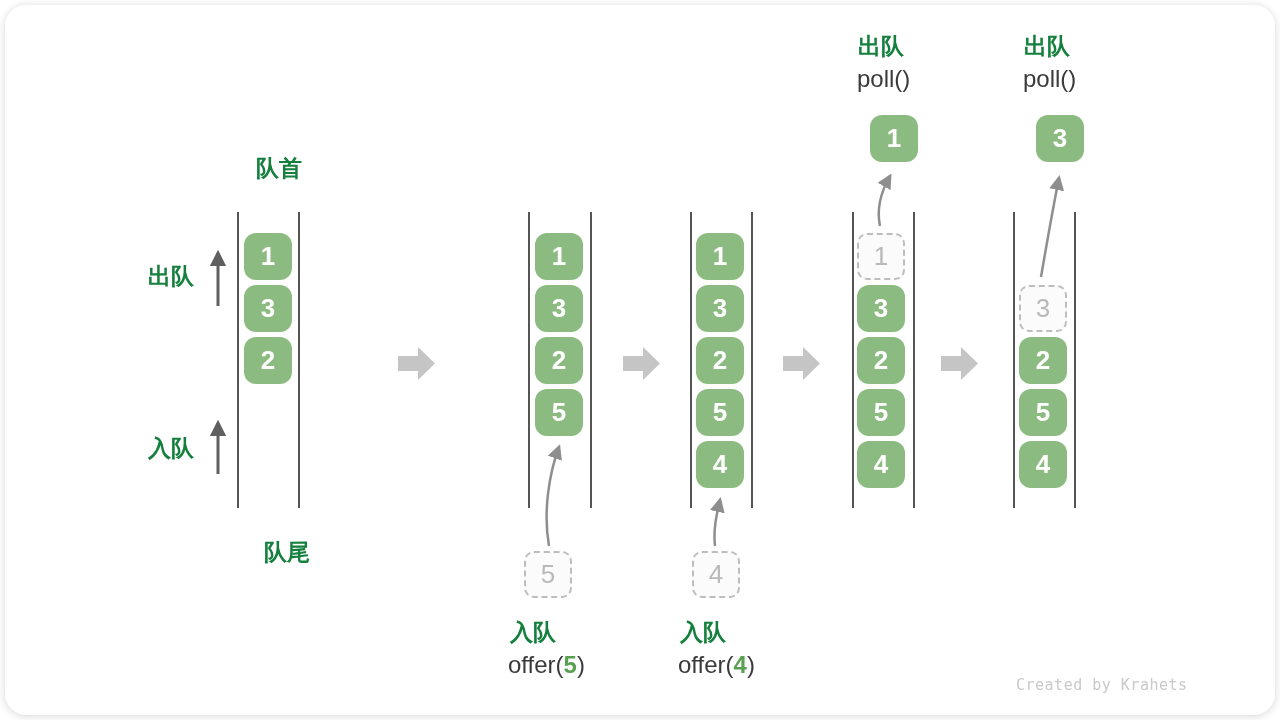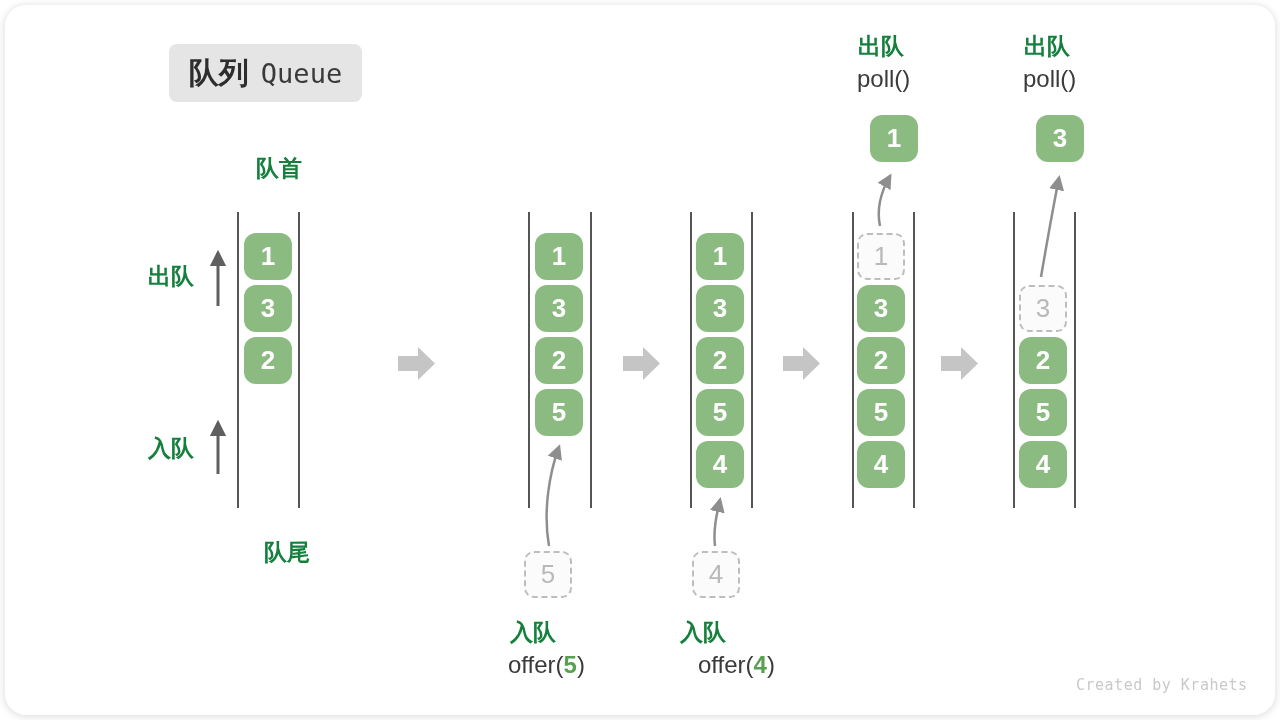--- a/index.html
+++ b/index.html
@@ -18,33 +18,29 @@
         color:#fff;font-size:26px;font-weight:bold;text-align:center;line-height:47px;}
   .ghost{position:absolute;width:48px;height:47px;border-radius:10px;background:#fbfbfb;
          border:2px dashed #bdbdbd;box-sizing:border-box;color:#b9b9b9;font-size:26px;
          font-weight:400;text-align:center;line-height:43px;}
   .barrow{position:absolute;width:37px;height:33px;background:#c5c5c5;
           clip-path:polygon(0 27%,54% 27%,54% 0,100% 50%,54% 100%,54% 73%,0 73%);}
   .code{position:absolute;font-family:Liberation Sans, sans-serif;font-size:24px;
         color:#3a3a3a;white-space:nowrap;}
   .code .arg{color:#5aa052;font-weight:bold;}
   .arrows{position:absolute;left:0;top:0;pointer-events:none;}
-  .watermark{position:absolute;left:1076px;top:676px;font-family:"DejaVu Sans Mono",monospace;
+  .watermark{position:absolute;left:1016px;top:676px;font-family:"DejaVu Sans Mono",monospace;
              font-size:15px;color:#c9c9c9;letter-spacing:0.5px;}
 </style>
 </head>
 <body>
 
 <div class="canvas">
   <div class="card"></div>
 
-  <div class="badge">
-    <span class="zh">队列</span>
-    <span class="en">Queue</span>
-  </div>
 
   <div class="zh-label ctr" style="left:234px;top:153px;">队首</div>
   <div class="zh-label ctr" style="left:242px;top:537px;">队尾</div>
   <div class="zh-label" style="left:148px;top:261px;">出队</div>
   <div class="zh-label" style="left:148px;top:433px;">入队</div>
 
   <div class="wall" style="left:237px;"></div>
   <div class="wall" style="left:298px;"></div>
   <div class="wall" style="left:528px;"></div>
   <div class="wall" style="left:590px;"></div>
@@ -87,21 +83,21 @@
 
   <div class="barrow" style="left:398px;top:347px;"></div>
   <div class="barrow" style="left:623px;top:347px;"></div>
   <div class="barrow" style="left:783px;top:347px;"></div>
   <div class="barrow" style="left:941px;top:347px;"></div>
 
   <div class="zh-label" style="left:510px;top:617px;">入队</div>
   <div class="code" style="left:508px;top:651px;text-align:right;"><span>offer(</span><span class="arg">5</span><span>)</span></div>
 
   <div class="zh-label" style="left:680px;top:617px;">入队</div>
-  <div class="code" style="left:678px;top:651px;margin-left:20px;"><span>offer(</span><span class="arg">4</span><span>)</span></div>
+  <div class="code" style="left:678px;top:651px;"><span>offer(</span><span class="arg">4</span><span>)</span></div>
 
   <div class="zh-label" style="left:858px;top:31px;">出队</div>
   <div class="code" style="left:857px;top:65px;">poll()</div>
 
   <div class="zh-label" style="left:1024px;top:31px;">出队</div>
   <div class="code" style="left:1023px;top:65px;">poll()</div>
 
   <svg class="arrows" width="1280" height="720" viewBox="0 0 1280 720">
     <defs>
       <marker id="mDark" viewBox="0 0 10 10" refX="8" refY="5" markerWidth="5.5" markerHeight="5.5" orient="auto-start-reverse">

